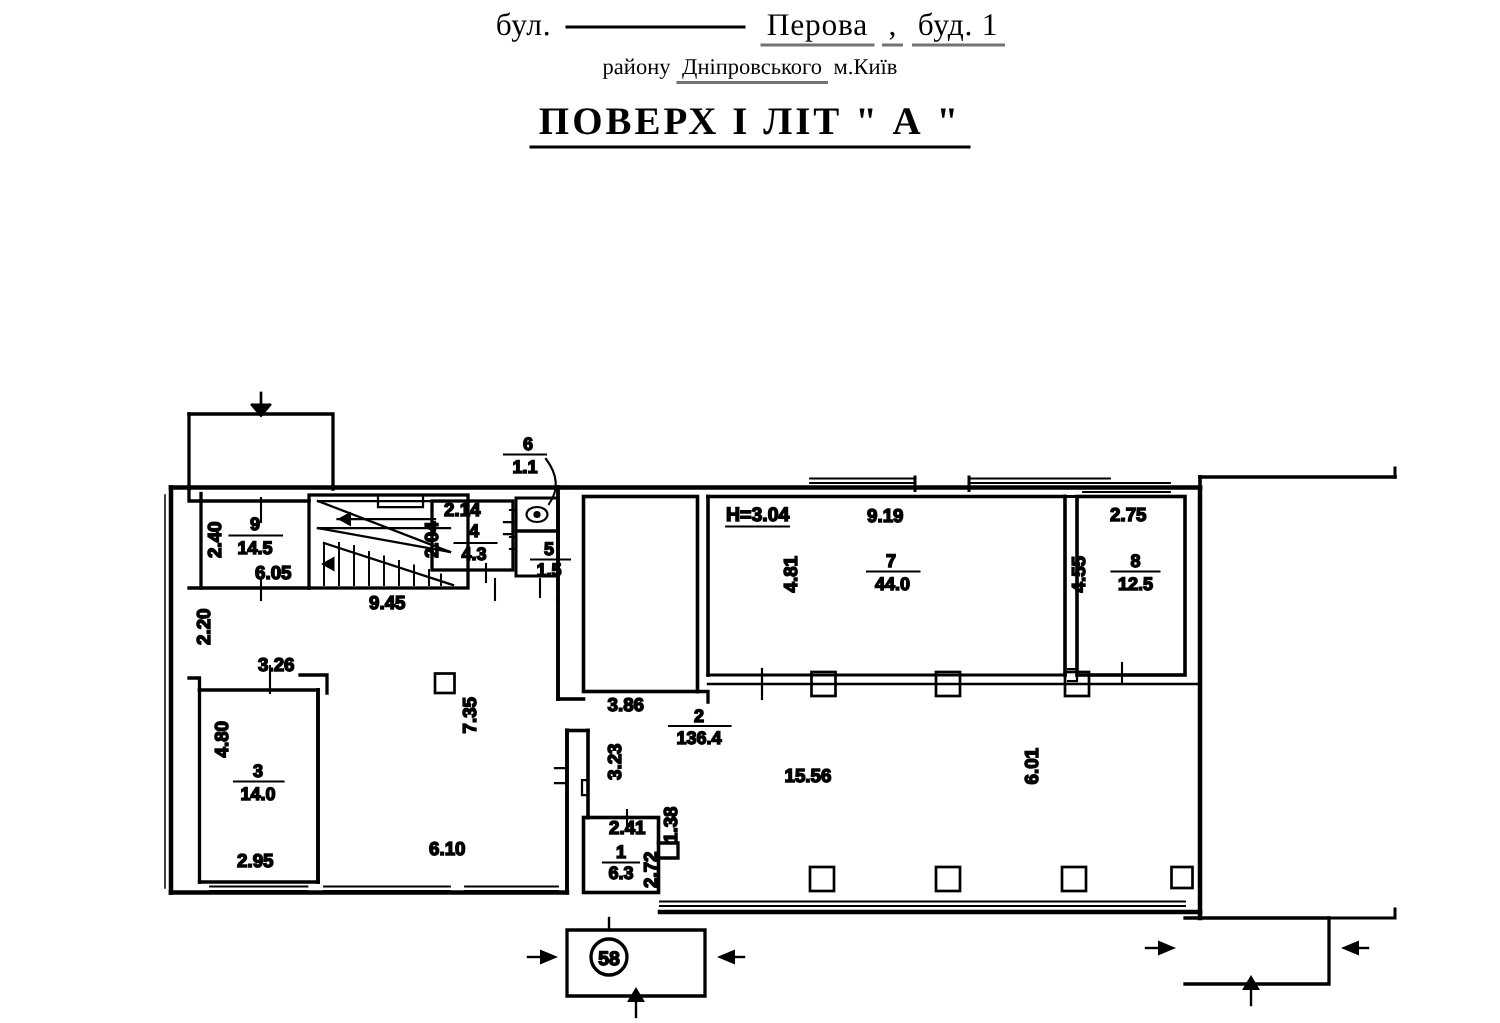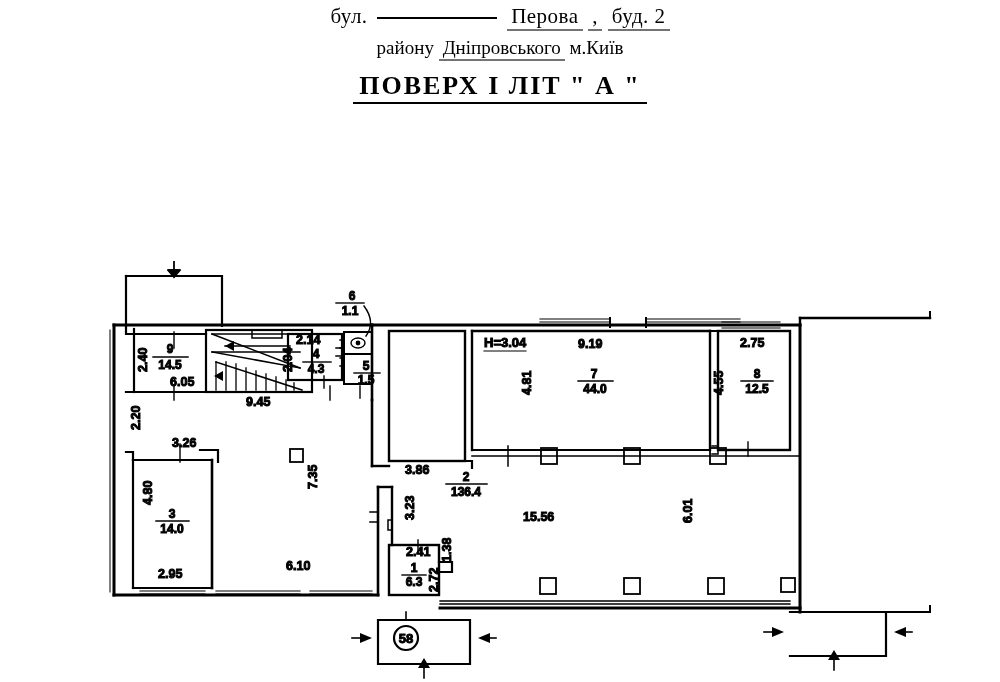--- a/index.html
+++ b/index.html
@@ -1,21 +1,21 @@
 <!DOCTYPE html>
 <html><head>
 <meta charset="utf-8">
 <style>
   html,body{margin:0;padding:0;background:#fff;}
   body{width:1000px;height:682px;position:relative;overflow:hidden;
        font-family:"Liberation Serif",serif;color:#000;}
   .header{position:absolute;left:0;top:0;width:1000px;text-align:center;}
   .hline{position:relative;white-space:nowrap;}
   .l1{font-size:21px;letter-spacing:.5px;margin-top:4px;}
-  .l2{font-size:19px;margin-top:8px;}
+  .l2{font-size:15px;margin-top:8px;}
   .l3{font-size:26px;font-weight:bold;letter-spacing:2px;margin-top:12px;}
   .u{border-bottom:2px solid #737373;padding:0 4px 1px 4px;}
   .ub{border-bottom:2.5px solid #000;padding:0 6px 2px 6px;}
   .sp{display:inline-block;width:120px;border-bottom:2px solid #000;
       vertical-align:4px;margin:0 4px;}
   svg{position:absolute;left:0;top:0;}
   text{font-family:"Liberation Sans",sans-serif;fill:#000;}
   .dim{font-size:12.5px;font-weight:bold;}
   .dimv{font-size:12.5px;font-weight:bold;}
   .rno{font-size:12px;font-weight:bold;text-anchor:middle;}
@@ -25,21 +25,21 @@
 </style>
 </head>
 <body>
 
 <div class="header">
   <div class="hline l1">
     <span>бул.</span>
     <span class="sp"></span>
     <span class="u">Перова</span>
     <span class="u">,</span>
-    <span class="u">буд. 2</span>
+    <span class="u">буд. 1</span>
   </div>
   <div class="hline l2">
     <span>району</span>
     <span class="u">Дніпровського</span>
     <span>м.Київ</span>
   </div>
   <div class="hline l3">
     <span class="ub">ПОВЕРХ  I  ЛІТ " А "</span>
   </div>
 </div>

